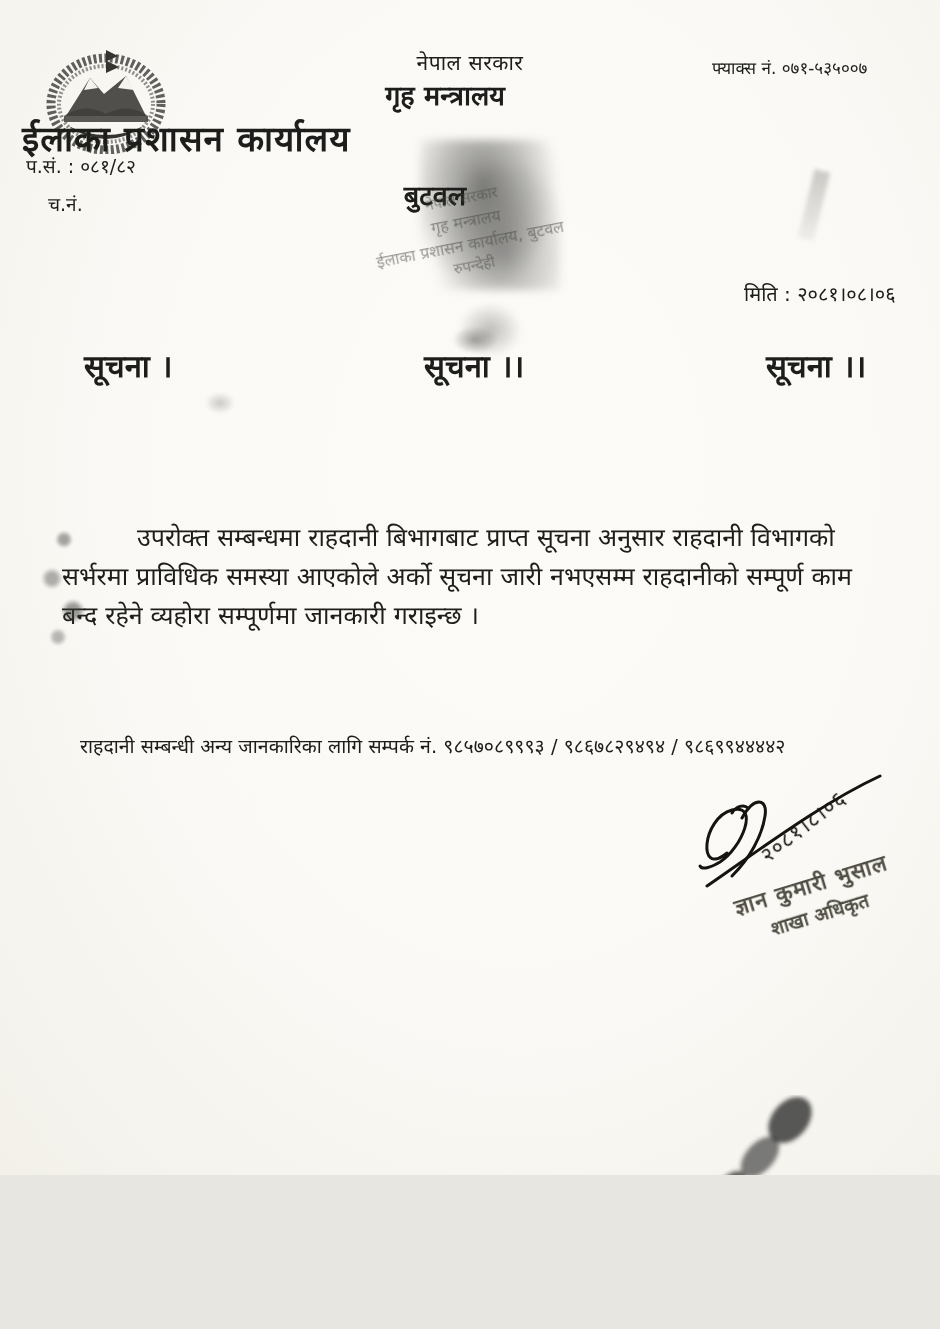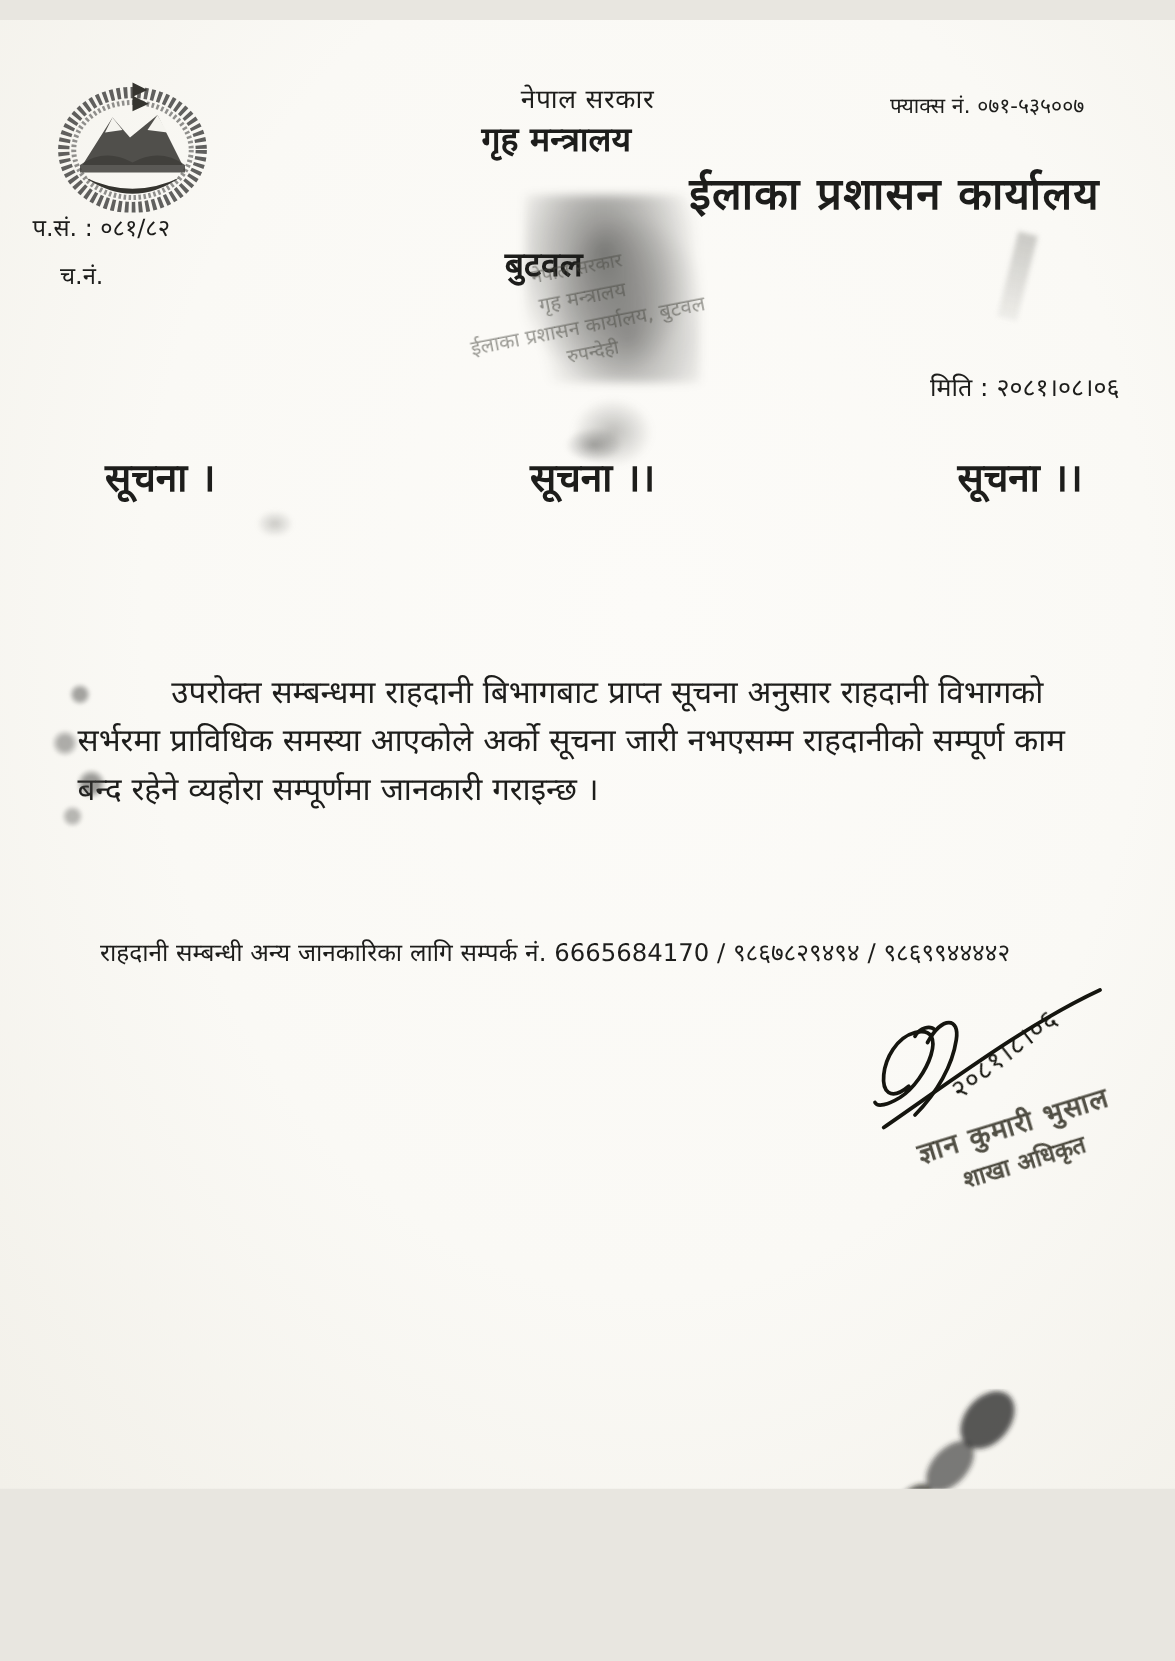--- a/index.html
+++ b/index.html
@@ -3,31 +3,31 @@
 <meta charset="utf-8">
 <style>
   html,body{margin:0;padding:0;}
   body{
     font-family:"DejaVu Sans","Liberation Sans",sans-serif;
     background:#e8e6e0;
   }
   .page{
     position:relative;
     width:940px;height:1175px;
-    margin:16px auto;
+    margin:0 auto;
     background:
       radial-gradient(ellipse at 55% 40%, #fcfbf8 0%, #faf9f5 55%, #f2f0e9 100%);
     overflow:hidden;
     color:#1d1d1b;
   }
   .abs{position:absolute;}
   
   .govt-line{top:48px;left:0;width:100%;text-align:center;font-size:21px;letter-spacing:.5px;}
   .ministry-line{top:76px;left:0;width:890px;text-align:center;font-size:27px;font-weight:bold;}
-  .office-line{top:114px;left:0;width:880px;text-align:right;font-size:35px;font-weight:bold;letter-spacing:1px;}
+  .office-line{top:114px;left:0;width:880px;text-align:left;font-size:35px;font-weight:bold;letter-spacing:1px;padding-left:22px;}
   .place-line{top:176px;left:0;width:870px;text-align:center;font-size:27px;font-weight:bold;}
   .fax-line{top:56px;left:712px;font-size:17px;}
   .email-line{top:82px;left:645px;font-size:19px;font-family:"Liberation Serif","DejaVu Serif",serif;}
   .refno-line{top:153px;left:26px;font-size:19px;}
   .dispatch-line{top:191px;left:48px;font-size:19px;}
   .date-line{top:280px;left:744px;font-size:20px;}
   
   .emblem{top:46px;left:44px;width:124px;height:108px;}
   
   .office-stamp{
@@ -144,21 +144,21 @@
     <div class="s3">ईलाका प्रशासन कार्यालय, बुटवल</div>
     <div class="s4">रुपन्देही</div>
   </div>
 
   <div class="abs notice n1">सूचना ।</div>
   <div class="abs notice n2">सूचना ।।</div>
   <div class="abs notice n3">सूचना ।।</div>
 
   <div class="abs body-par">उपरोक्त सम्बन्धमा राहदानी बिभागबाट प्राप्त सूचना अनुसार राहदानी विभागको सर्भरमा प्राविधिक समस्या आएकोले अर्को सूचना जारी नभएसम्म  राहदानीको सम्पूर्ण काम बन्द रहेने व्यहोरा सम्पूर्णमा जानकारी गराइन्छ ।</div>
 
-  <div class="abs contact-line">राहदानी सम्बन्धी अन्य जानकारिका लागि सम्पर्क नं. 6665684170 / ९८६७८२९४९४ / ९८६९९४४४४२</div>
+  <div class="abs contact-line">राहदानी सम्बन्धी अन्य जानकारिका लागि सम्पर्क नं. ९८५७०८९९९३ / ९८६७८२९४९४ / ९८६९९४४४४२</div>
 
   <div class="abs signature">
     <svg width="240" height="170" viewBox="0 0 240 170">
       <g fill="none" stroke="#15150f" stroke-width="3" stroke-linecap="round">
         <path d="M55 95 C 25 120, 30 60, 60 52 C 88 45, 70 90, 48 104 C 38 110, 30 112, 28 108"></path>
         <path d="M70 60 C 82 38, 96 40, 93 58 C 90 78, 78 100, 60 118"></path>
         <path d="M35 128 C 90 90, 150 45, 208 18"></path>
         <path d="M60 55 C 64 48, 72 46, 76 50"></path>
       </g>
     </svg>

